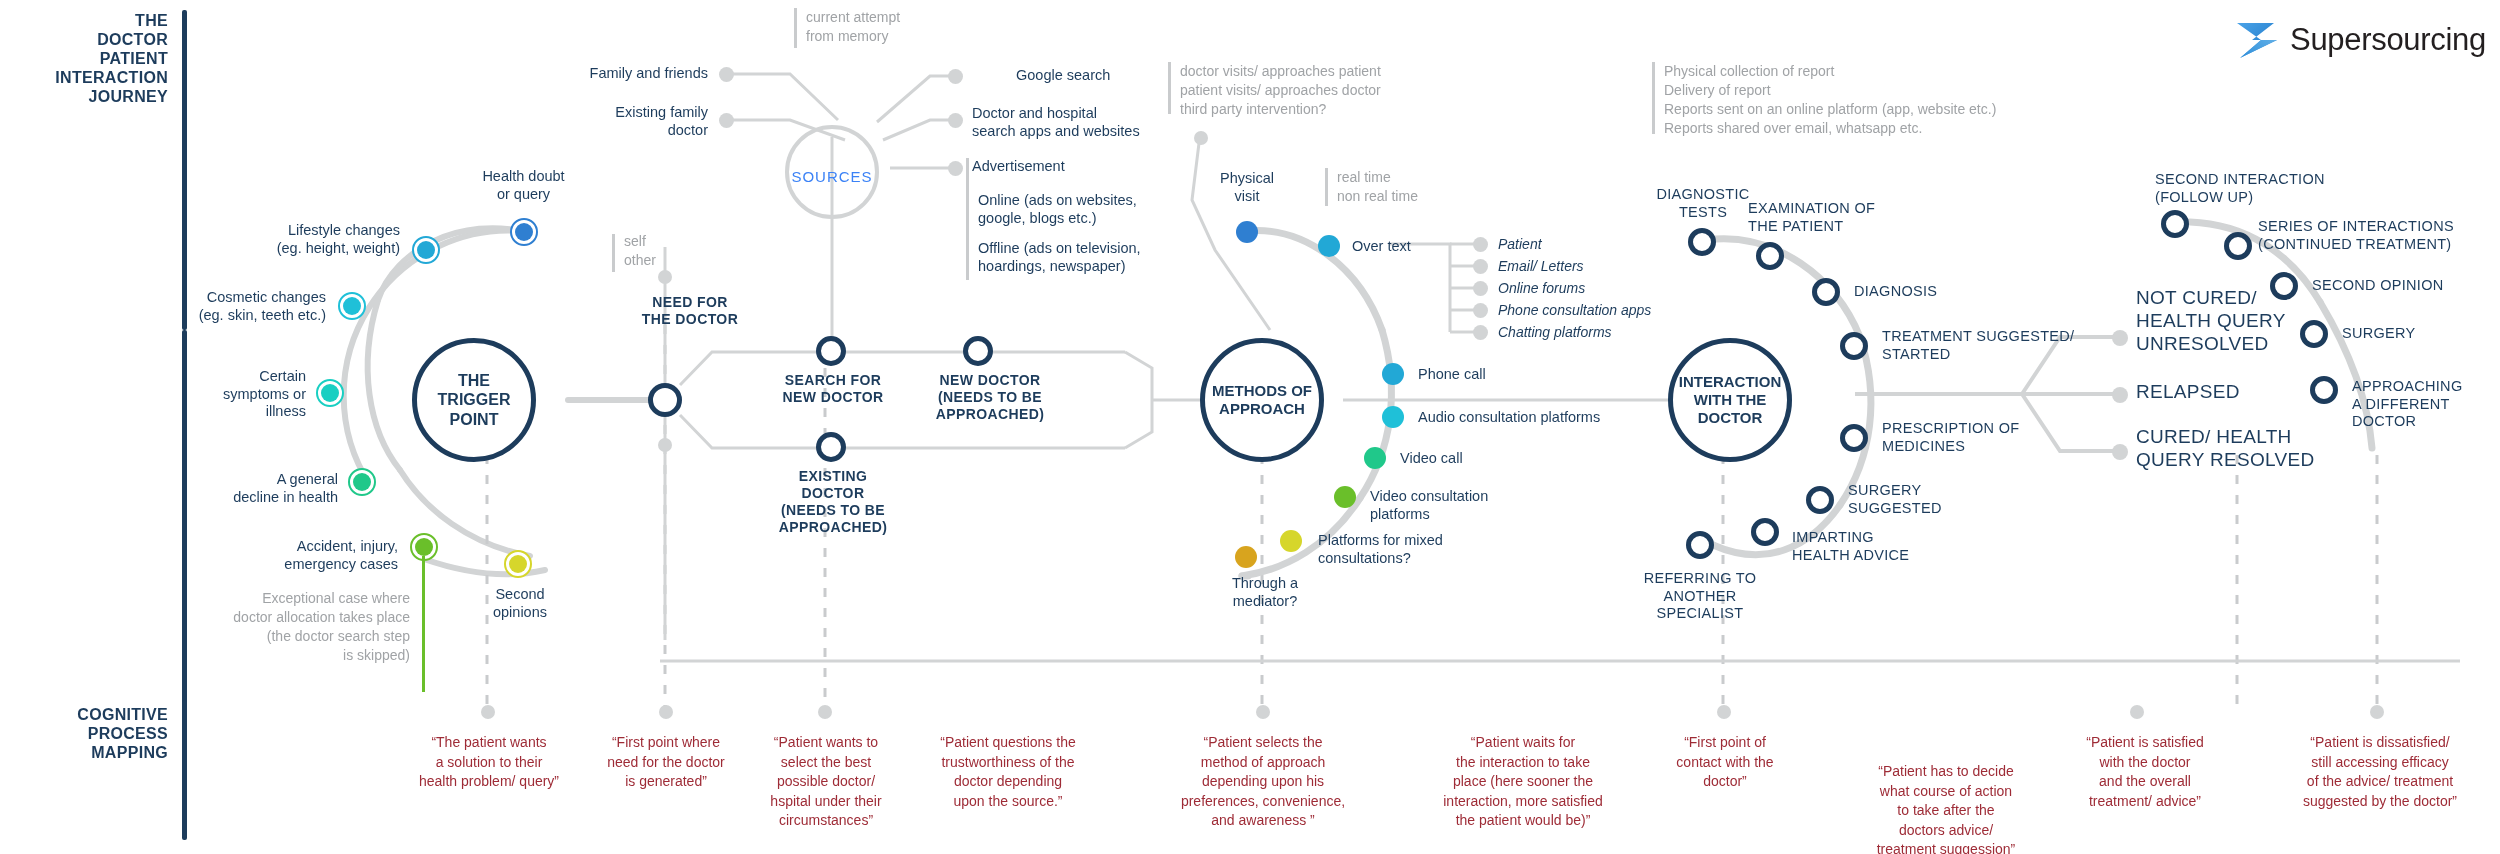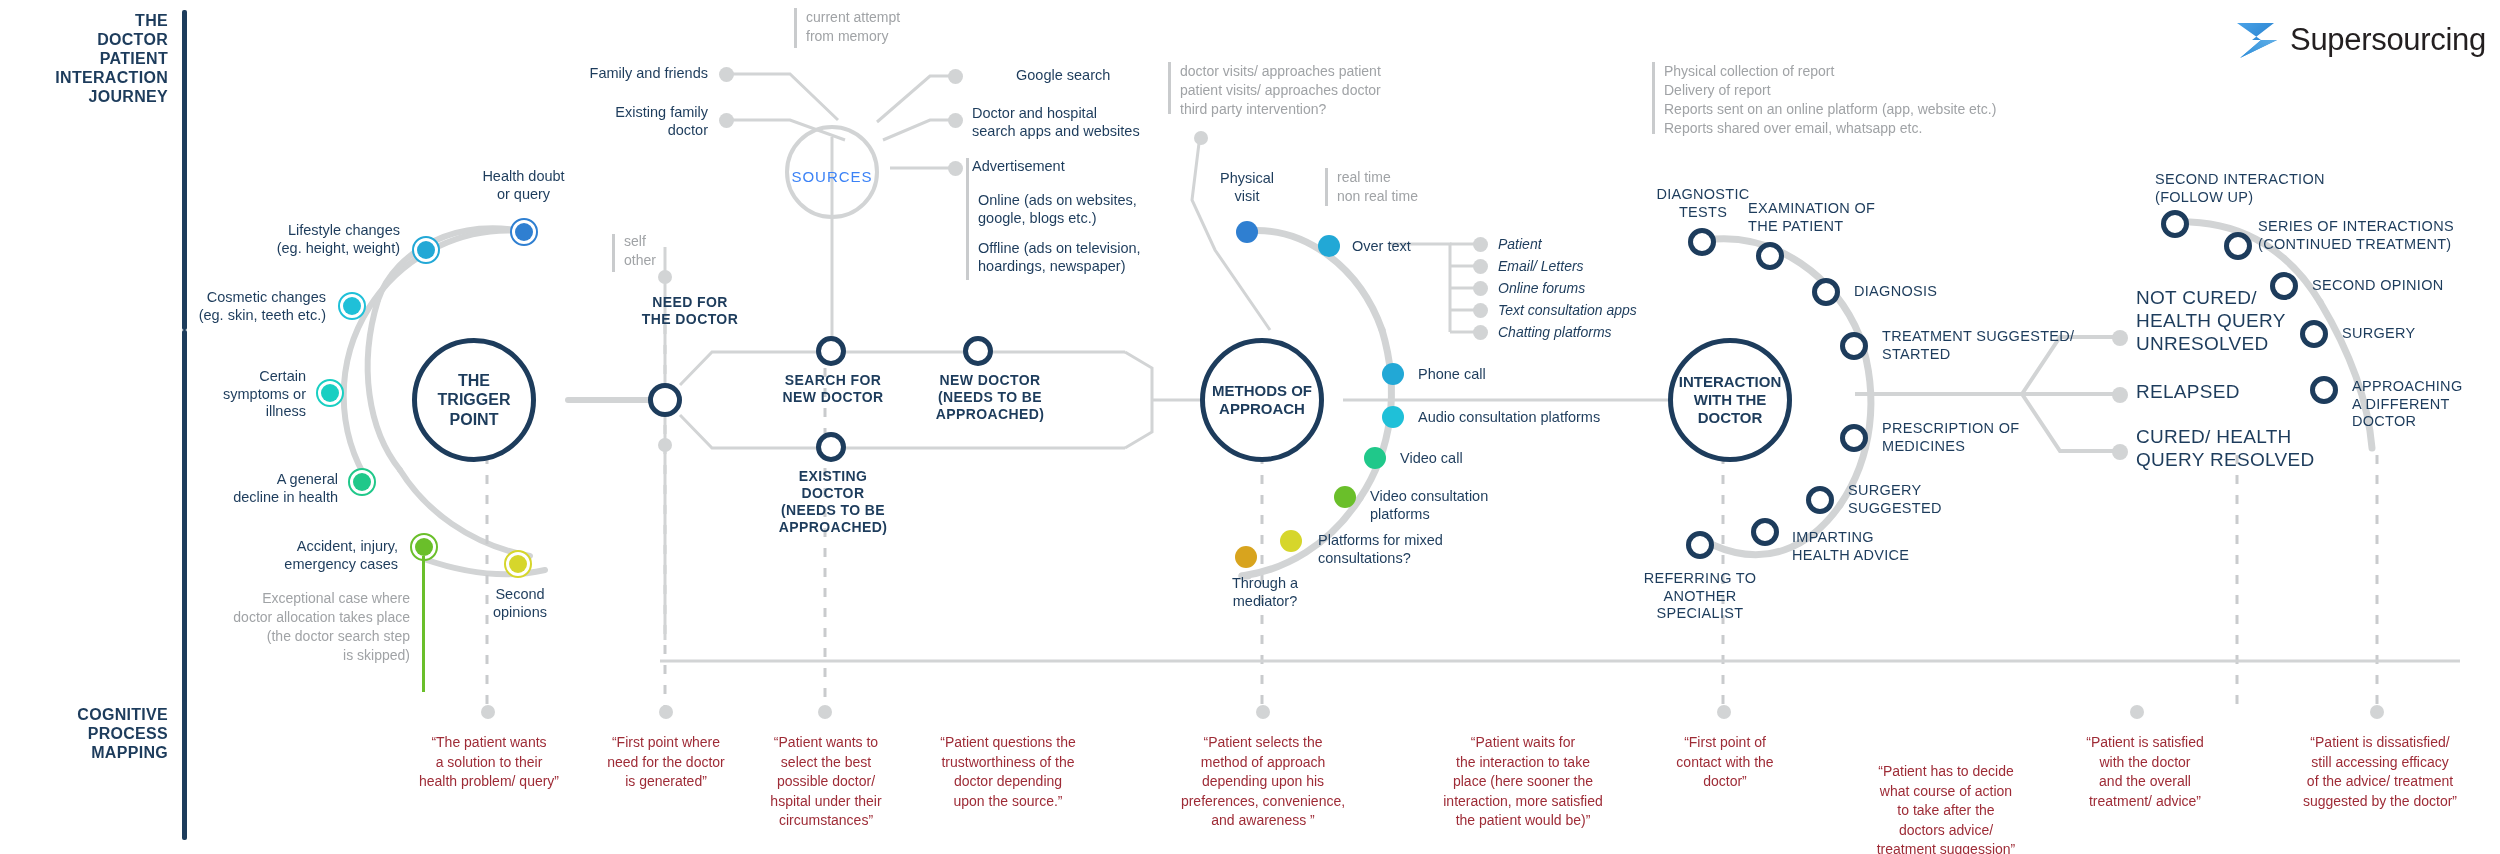--- a/index.html
+++ b/index.html
@@ -318,21 +318,21 @@
   <div class="dot" style="left:1318px; top:235px; width:22px; height:22px; background:#22a8d6;"></div>
   <div class="lbl l navy-sm" style="left:1352px; top:238px; width:110px;">Over text</div>
 
   <div class="gdot" style="left:1473px; top:237px; width:15px; height:15px;"></div>
   <div class="lbl l ital" style="left:1498px; top:236px; width:230px;">Patient</div>
   <div class="gdot" style="left:1473px; top:259px; width:15px; height:15px;"></div>
   <div class="lbl l ital" style="left:1498px; top:258px; width:230px;">Email/ Letters</div>
   <div class="gdot" style="left:1473px; top:281px; width:15px; height:15px;"></div>
   <div class="lbl l ital" style="left:1498px; top:280px; width:230px;">Online forums</div>
   <div class="gdot" style="left:1473px; top:303px; width:15px; height:15px;"></div>
-  <div class="lbl l ital" style="left:1498px; top:302px; width:230px;">Text consultation apps</div>
+  <div class="lbl l ital" style="left:1498px; top:302px; width:230px;">Phone consultation apps</div>
   <div class="gdot" style="left:1473px; top:325px; width:15px; height:15px;"></div>
   <div class="lbl l ital" style="left:1498px; top:324px; width:230px;">Chatting platforms</div>
 
   <div class="dot" style="left:1382px; top:363px; width:22px; height:22px; background:#22a8d6;"></div>
   <div class="lbl l navy-sm" style="left:1418px; top:366px; width:160px;">Phone call</div>
 
   <div class="dot" style="left:1382px; top:406px; width:22px; height:22px; background:#1fc0d8;"></div>
   <div class="lbl l navy-sm" style="left:1418px; top:409px; width:330px;">Audio consultation platforms</div>
 
   <div class="dot" style="left:1364px; top:447px; width:22px; height:22px; background:#20c88a;"></div>

